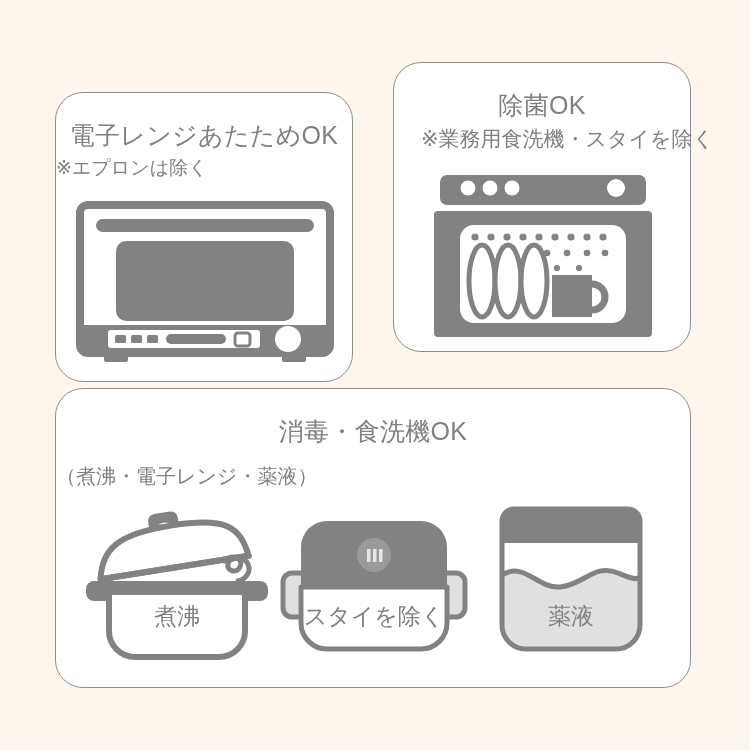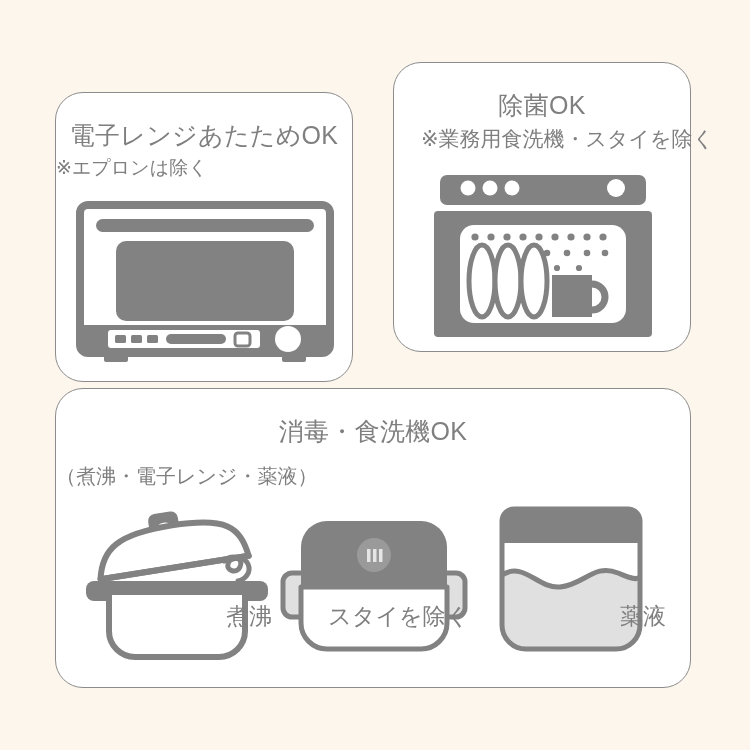--- a/index.html
+++ b/index.html
@@ -56,21 +56,21 @@
   #icon-dishwash  { left: 36px;  top: 108px; width: 226px; height: 170px; }
 
   .tri { position: absolute; top: 108px; width: 190px; height: 172px; }
   #icon-boil      { left: 26px; }
   #icon-mwcont    { left: 223px; }
   #icon-solution  { left: 420px; }
 
   .lbl {
     position: absolute;
     width: 100%;
-    text-align: right;
+    text-align: center;
     color: #7f7f7f;
     font-size: 23px;
     white-space: nowrap;
     pointer-events: none;
   }
   svg { display: block; overflow: visible; }
 </style>
 </head>
 <body>
 

